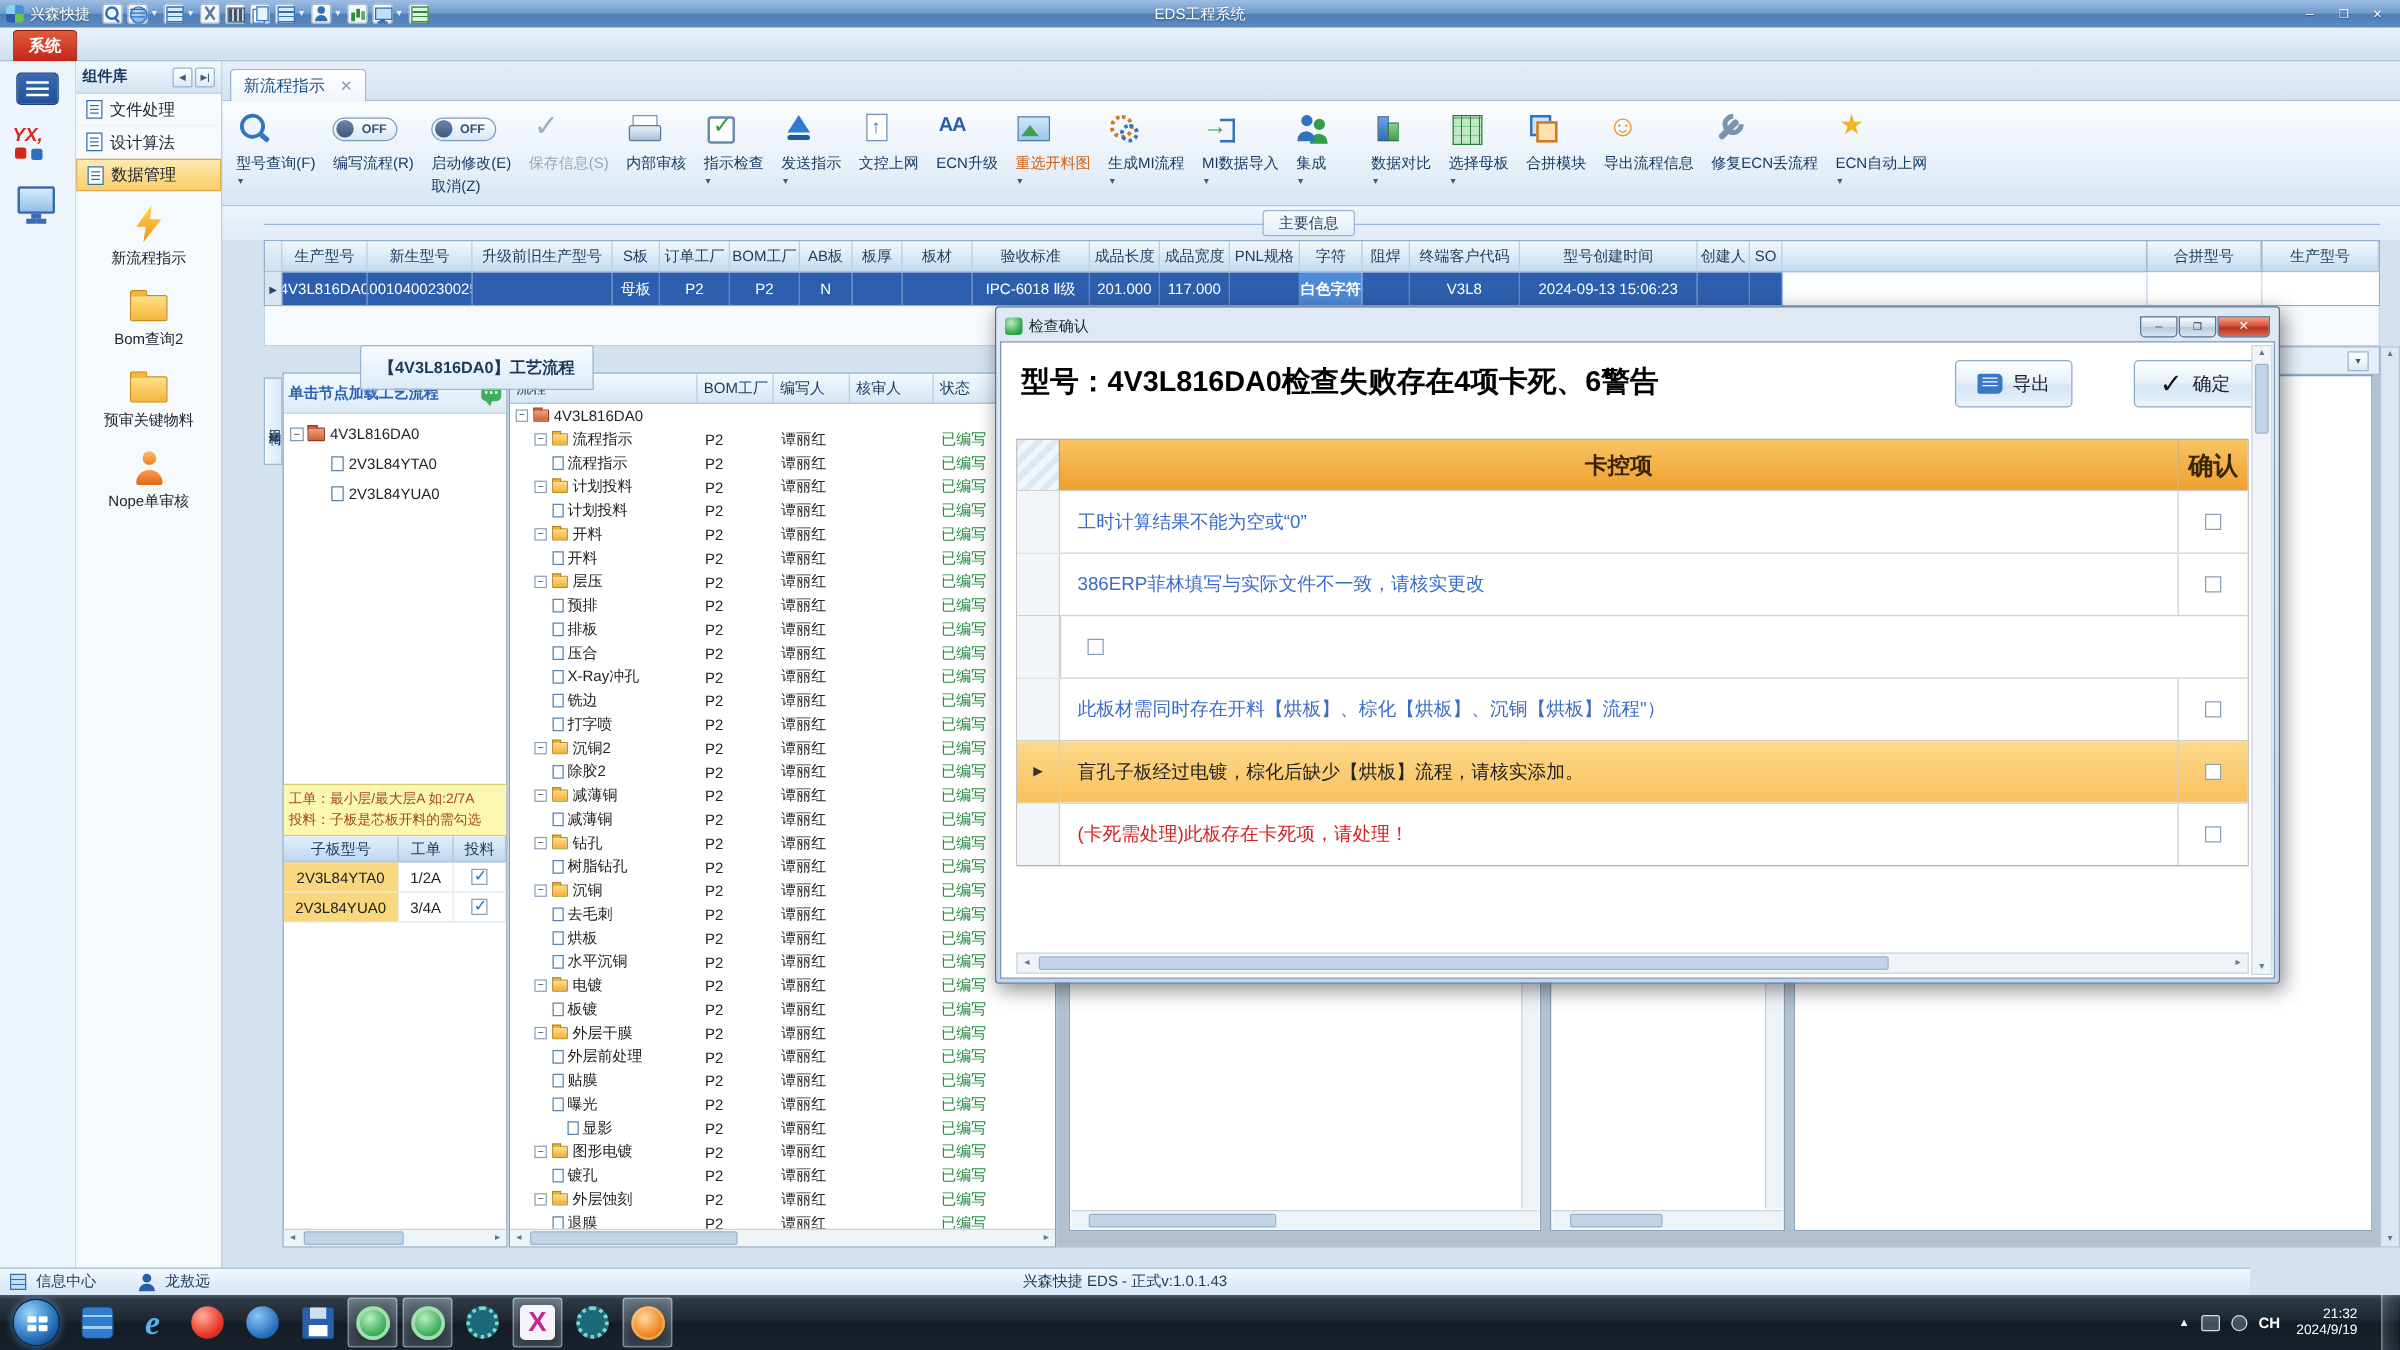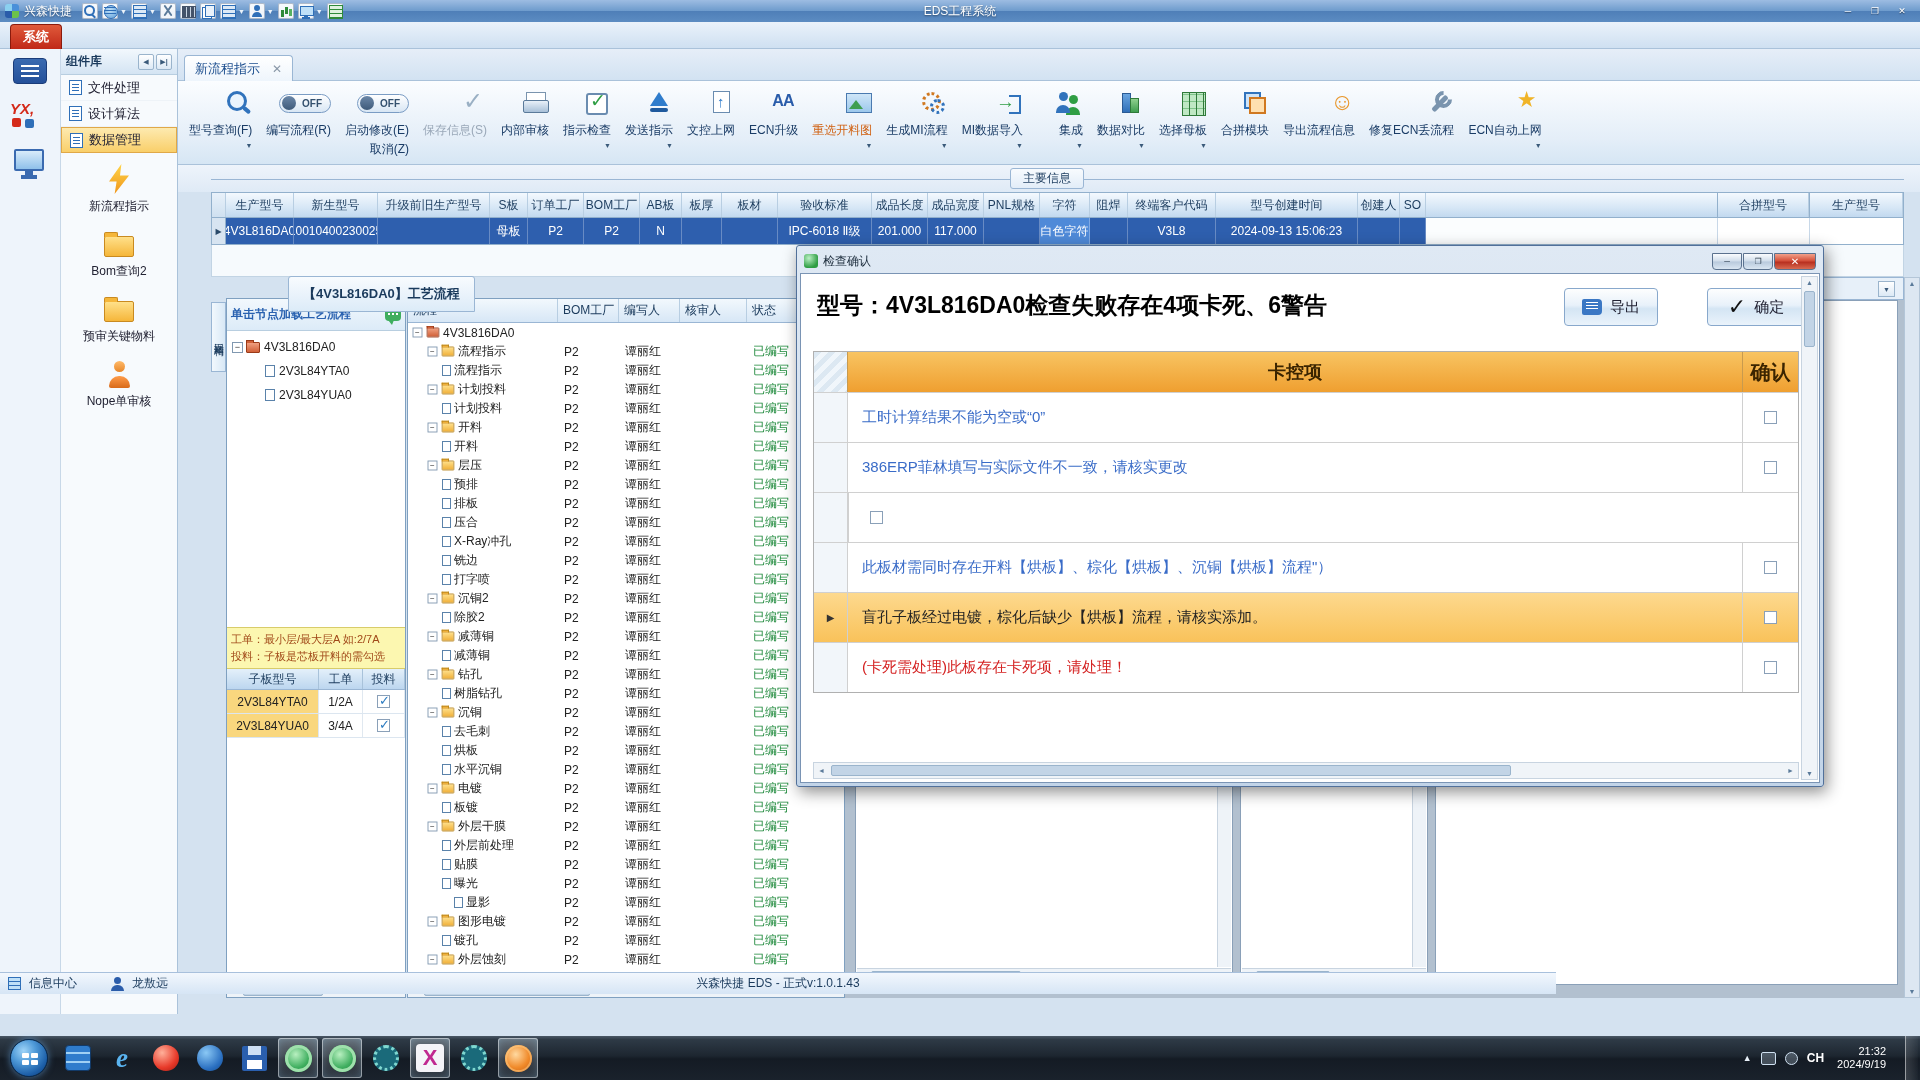--- a/index.html
+++ b/index.html
@@ -65,21 +65,21 @@
 .tool-folder::before{content:"";position:absolute;left:-1px;top:-5px;width:12px;height:4px;background:#f5b63a;border:1px solid #c98a20;border-bottom:none;border-radius:2px 2px 0 0;}
 .tool-user{width:21px;height:27px;position:relative;}
 .tool-user::before{content:"";position:absolute;left:5px;top:0;width:11px;height:11px;border-radius:50%;background:linear-gradient(#ffba6a,#e8872a);}
 .tool-user::after{content:"";position:absolute;left:0;bottom:0;width:21px;height:12px;border-radius:10px 10px 2px 2px;background:linear-gradient(#ff9c4a,#d86a1a);}
 
 
 .tabstrip{position:absolute;left:178px;top:49px;width:1742px;height:32px;background:linear-gradient(#e6eef8,#d2e2f2);border-bottom:1px solid #aac2da;}
 .doc-tab{position:absolute;left:6px;top:6px;height:26px;background:linear-gradient(#ffffff,#eef5fc);border:1px solid #9ab6d4;border-bottom:none;border-radius:4px 4px 0 0;display:flex;align-items:center;gap:12px;padding:0 10px;color:#1c4e8e;font-size:13px;}
 .tab-close{color:#8a98a8;font-weight:bold;font-size:12px;}
 .toolbar{position:absolute;left:178px;top:81px;width:1742px;height:84px;background:linear-gradient(#fbfdff,#e4eef8 70%,#d6e6f4);border-bottom:1px solid #aac2da;display:flex;align-items:flex-start;padding:3px 4px 0 4px;}
-.tbtn{display:flex;flex-direction:column;align-items:flex-end;padding:2px 7px 0 7px;color:#1a3c66;font-size:12px;min-width:60px;}
+.tbtn{display:flex;flex-direction:column;align-items:flex-start;padding:2px 7px 0 7px;color:#1a3c66;font-size:12px;min-width:60px;}
 .tbtn.accent .tb-label{color:#d06010;}
 .tbtn.disabled{color:#9aa8b8;}
 .tb-ico{height:34px;display:flex;align-items:center;justify-content:center;}
 .tb-label{margin-top:2px;white-space:nowrap;}
 .tb-label2{margin-top:2px;white-space:nowrap;}
 .tb-caret{font-size:7px;color:#3a5a7a;margin-top:3px;}
 .toggle{width:52px;height:19px;border:1px solid #7a9cc4;border-radius:10px;background:linear-gradient(#fff,#d8e6f4);display:flex;align-items:center;}
 .toggle .knob{width:14px;height:14px;border-radius:50%;background:linear-gradient(#6b87a8,#3e5a7a);margin-left:2px;}
 .toggle .tg-label{font-size:10px;font-weight:bold;color:#33506e;margin-left:6px;}
 .ico{width:28px;height:28px;position:relative;display:block;}
@@ -118,21 +118,21 @@
 .sec-line{position:absolute;left:33px;right:16px;top:14px;height:1px;background:#9ab6d4;}
 .sec-label{position:absolute;left:832px;top:3px;padding:1px 12px;border:1px solid #9ab6d4;border-radius:3px;background:linear-gradient(#f8fbfe,#e2edf8);font-size:12px;color:#1c3c5e;}
 .grid{position:absolute;left:211px;top:192px;width:1693px;}
 .ghead{display:flex;height:26px;background:linear-gradient(#f4f9fe,#d7e7f6 60%,#c2d9ef);border:1px solid #92b0cc;align-items:stretch;}
 .gh{border-right:1px solid #b8cee2;display:flex;align-items:center;justify-content:center;font-size:12px;color:#1c3c5e;white-space:nowrap;overflow:hidden;flex:none;}
 .gh.gspacer,.gc.rspacer{flex:1;border-right:none;}
 .gh.gright{border-left:1px solid #92b0cc;}
 .grow{display:flex;height:27px;border:1px solid #92b0cc;border-top:none;align-items:stretch;background:#fbfdfe;}
 .gc{display:flex;align-items:center;justify-content:center;font-size:12px;white-space:nowrap;overflow:hidden;flex:none;}
 .gc.sel{background:#2e5fae;color:#fff;border-right:1px solid rgba(255,255,255,.28);}
-.gc.sel.chip{background:#4f8ad8;}
+.gc.sel.chip{background:#4f8ad8;font-weight:bold;}
 .gc.gsel{width:14px;font-size:8px;justify-content:center;background:#d7e4f1;color:#2a4a6a;border-right:1px solid #92b0cc;}
 .gc.gright-cell{border-left:1px solid #c8d8e8;background:#fff;}
 .gh.gsel{width:14px;background:linear-gradient(#e8f1fa,#cfe0f0);}
 .grid-empty{position:absolute;left:211px;top:245px;width:1693px;height:32px;background:#f6fafd;border:1px solid #c2d4e4;border-top:none;}
 
 
 .work-bg-right{position:absolute;left:845px;top:277px;width:1059px;height:721px;background:#b2c0cf;}
 .right-band{position:absolute;left:845px;top:277px;width:1059px;height:23px;background:#e7f0f9;border:1px solid #9ab6d4;}
 .rpanel{position:absolute;top:300px;height:685px;background:#fff;border:1px solid #8aa0b8;}
 .rp-hscroll{position:absolute;left:1px;right:1px;bottom:1px;height:15px;background:#eef3f8;border-top:1px solid #c8d4e0;}
@@ -216,21 +216,21 @@
 .mrow.selrow .m-text{color:#222;}
 .m-vscroll{position:absolute;left:1000px;top:2px;width:17px;height:504px;background:#f0f4f8;border:1px solid #c8d4e0;display:flex;flex-direction:column;align-items:center;justify-content:space-between;font-size:7px;color:#5a7a9a;padding:2px 0;}
 .m-vscroll .thumb{position:absolute;left:2px;top:14px;width:11px;height:56px;background:#c2d4e6;border:1px solid #9ab4cc;border-radius:2px;}
 .m-hscroll{position:absolute;left:12px;top:488px;width:986px;height:17px;background:#f0f4f8;border:1px solid #c8d4e0;}
 .m-hscroll .arr{position:absolute;top:1px;width:15px;height:13px;font-size:7px;color:#5a7a9a;display:flex;align-items:center;justify-content:center;}
 .m-hscroll .arr.l{left:0;}
 .m-hscroll .arr.r{right:0;}
 .m-hscroll .thumb{position:absolute;left:17px;top:2px;width:680px;height:11px;background:#c2d4e6;border:1px solid #9ab4cc;border-radius:2px;}
 
 
-.statusbar{position:absolute;left:0;top:972px;width:1556px;height:22px;background:linear-gradient(#f2f7fd,#d6e5f5);border-top:1px solid #a8c0dc;display:flex;align-items:center;padding:0 8px;gap:8px;color:#1a3a5c;z-index:6;}
+.statusbar{position:absolute;left:0;top:1014px;width:1800px;height:22px;background:linear-gradient(#f2f7fd,#d6e5f5);border-top:1px solid #a8c0dc;display:flex;align-items:center;padding:0 8px;gap:8px;color:#1a3a5c;z-index:6;}
 .st-grid{width:13px;height:13px;border:1px solid #2f6fb8;background:repeating-linear-gradient(0deg,#bfe0f8 0 3px,#2f6fb8 3px 4px),repeating-linear-gradient(90deg,transparent 0 3px,#2f6fb8 3px 4px);}
 .st-user{width:13px;height:14px;position:relative;}
 .st-user::before{content:"";position:absolute;left:3px;top:0;width:7px;height:7px;border-radius:50%;background:#2a5caa;}
 .st-user::after{content:"";position:absolute;left:0;bottom:0;width:13px;height:6px;border-radius:6px 6px 0 0;background:#2a5caa;}
 .st-center{position:absolute;left:0;right:0;text-align:center;pointer-events:none;font-size:12px;}
 
 
 .taskbar{position:absolute;left:0;top:1036px;width:1920px;height:44px;background:linear-gradient(#4a5866 0%,#2e3a46 8%,#1d2630 45%,#141b24 52%,#1a222c 100%);display:flex;align-items:center;z-index:100;}
 .orb{width:38px;height:38px;margin:0 8px 0 10px;border-radius:50%;background:radial-gradient(circle at 35% 30%,#9fd4f8 0%,#4f9ad8 35%,#1d5fa8 70%,#0d3a70 100%);border:1px solid #0a2c52;box-shadow:0 0 7px rgba(120,190,255,.55);position:relative;flex:none;}
 .orb i{position:absolute;left:11px;top:13px;width:7px;height:5px;background:#fff;border-radius:1px;box-shadow:9px 0 0 #fff,0 7px 0 #fff,9px 7px 0 #fff;}

